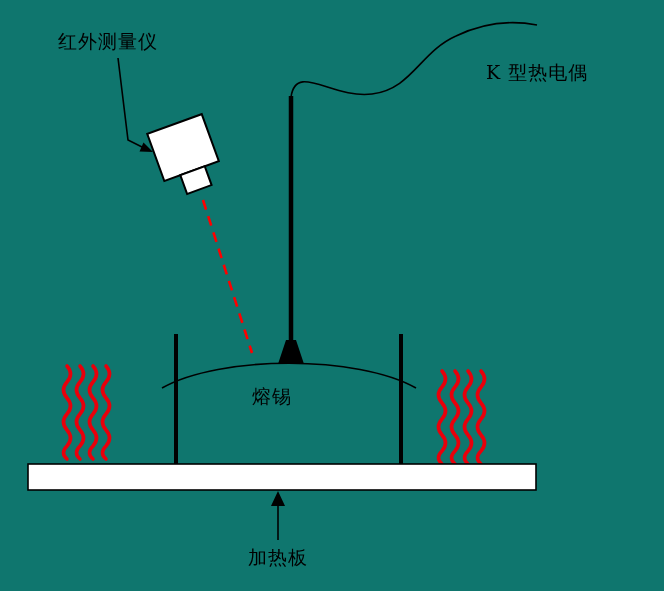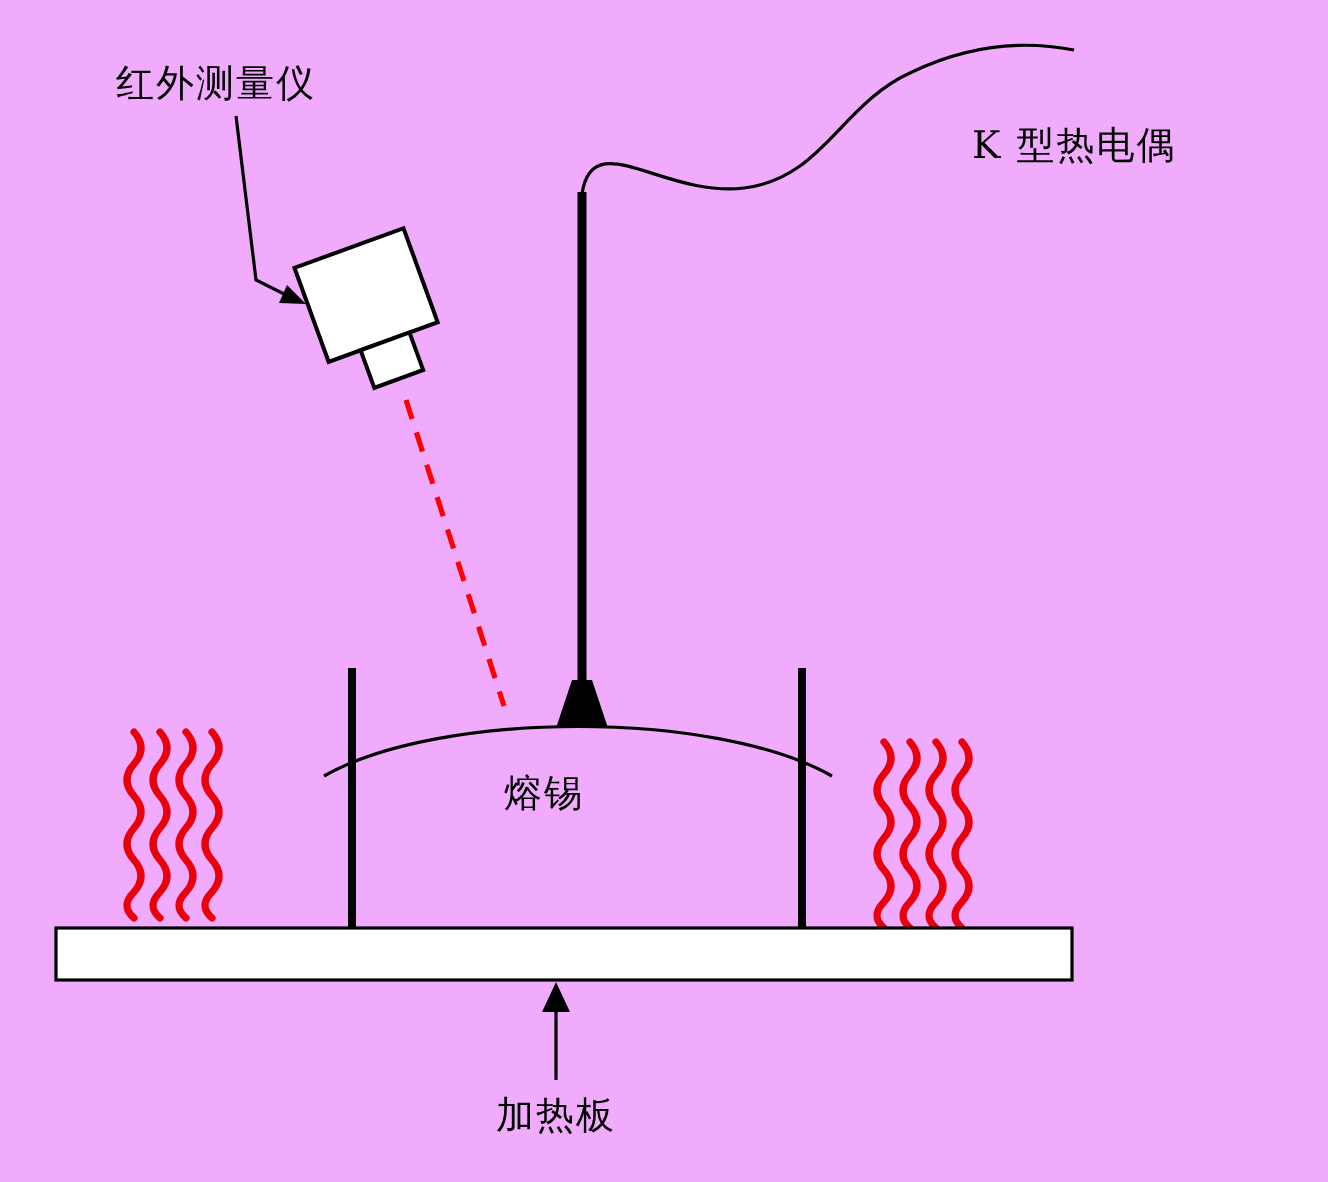--- a/index.html
+++ b/index.html
@@ -5,21 +5,21 @@
   html, body {
     margin: 0;
     padding: 0;
     background: #ffffff;
     font-family: "DejaVu Sans", "Liberation Sans", sans-serif;
   }
   .canvas {
     position: relative;
     width: 664px;
     height: 591px;
-    background: #f0abfc;
+    background: #0f766e;
     overflow: hidden;
   }
   svg { display: block; }
   .stroke-black {
     stroke: #000000;
     fill: none;
   }
   .thin  { stroke-width: 1.6; }
   .thick { stroke-width: 4.5; }
   .wall  { stroke-width: 4; }

